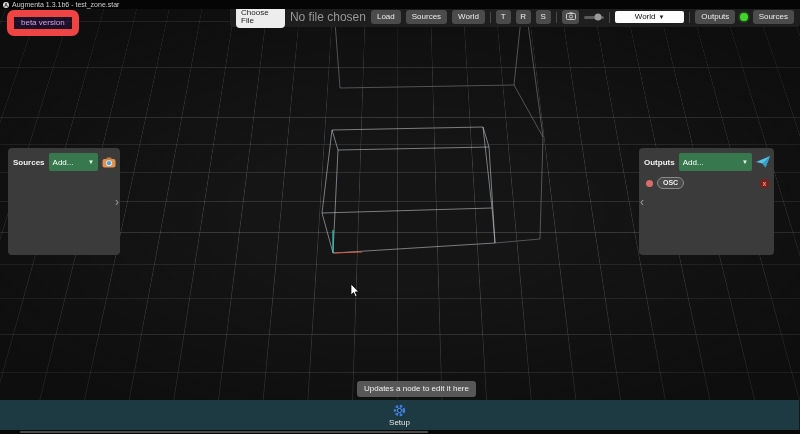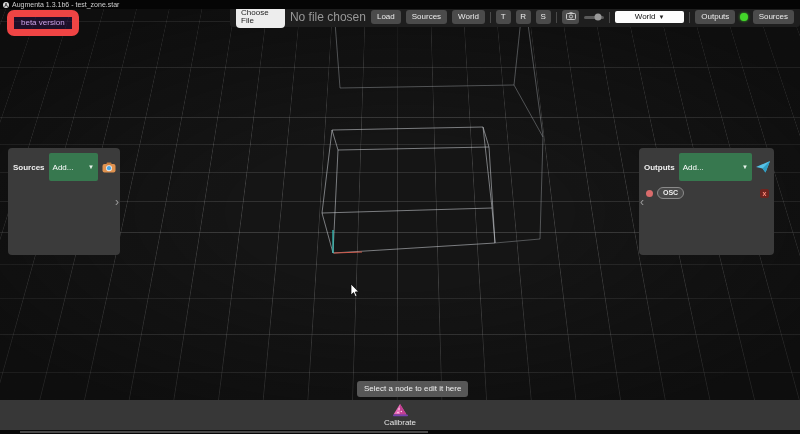--- a/index.html
+++ b/index.html
@@ -47,21 +47,21 @@
   .beta-badge{position:absolute;left:7px;top:10px;z-index:20;border:7px solid #ef4444;
     color:#c9a0e8;background:rgba(50,18,75,.45);font-size:8px;border-radius:7px;
     padding:2px 7px;line-height:1;}
   
   .panel{position:absolute;top:148px;height:107px;background:#3b3b3b;border-radius:4px;
     z-index:10;box-sizing:border-box;}
   .panel.sources{left:8px;width:112px;}
   .panel.outputs{left:639px;width:135px;}
   .panel-head{display:flex;align-items:center;gap:4px;padding:5px 4px 0 5px;}
   .panel-title{font-size:8px;color:#f0f0f0;font-weight:bold;white-space:nowrap;}
-  .add-dd{flex:1;background:#37784f;border-radius:2px;height:28px;display:flex;
+  .add-dd{flex:1;background:#37784f;border-radius:2px;height:18px;display:flex;
     align-items:center;justify-content:space-between;padding:0 4px;gap:14px;}
   .add-dd .lbl{font-size:8px;color:#fff;}
   .add-dd .arr{font-size:6px;color:#e8f5ec;}
   .panel-chevron{position:absolute;top:50%;transform:translateY(-50%);font-size:12px;
     color:#9a9a9a;line-height:1;}
   .panel.sources .panel-chevron{right:1px;}
   .panel.outputs .panel-chevron{left:1px;}
   .out-row{display:flex;align-items:center;gap:4px;padding:6px 5px 0 7px;}
   .osc-dot{width:7px;height:7px;border-radius:50%;background:#d96b6b;}
   .osc-chip{border:1px solid #8a8a8a;background:#4a4a4a;color:#efefef;font-size:7px;
@@ -190,33 +190,29 @@
     </svg>
   </div>
   <div class="out-row">
     <span class="osc-dot" style="background: rgb(217, 107, 107);"></span>
     <span class="osc-chip">OSC</span>
     <span class="osc-remove">x</span>
   </div>
   <span class="panel-chevron">‹</span>
 </div>
 
-<div class="tooltip">Select a node to edit it here</div>
+<div class="tooltip">Updates a node to edit it here</div>
 
 <div class="tabbar">
-  <div class="tab calibrate">
-    <svg width="15" height="13" viewBox="0 0 15 13">
-      <polygon points="7,0 13.5,10.5 0.5,10.5" fill="#e86bb8"></polygon>
-      <polygon points="7,0 13.5,10.5 7,10.5" fill="#c23f92"></polygon>
-      <rect x="0" y="10.5" width="15" height="1.8" rx="0.8" fill="#7a3fb0"></rect>
-      <circle cx="6" cy="5" r="0.8" fill="#ffd3ec"></circle>
-      <circle cx="8.3" cy="7.5" r="0.8" fill="#ffd3ec"></circle>
-      <circle cx="5" cy="8.6" r="0.8" fill="#ffd3ec"></circle>
-    </svg>
-    <span class="tab-label">Calibrate</span>
+  <div class="tab setup">
+    <svg width="13" height="13" viewBox="0 0 13 13">
+      <circle cx="6.5" cy="6.5" r="4.4" fill="none" stroke="#3f7de0" stroke-width="2.6" stroke-dasharray="2.4 1.7"></circle>
+      <circle cx="6.5" cy="6.5" r="2" fill="#12263c" stroke="#5e9cf0" stroke-width="1"></circle>
+    </svg>
+    <span class="tab-label">Setup</span>
   </div>
 </div>
 <div class="bottom-strip">
   <span class="seg"></span>
 </div>
 
 <svg class="cursor" width="10" height="14" viewBox="0 0 10 14">
   <path d="M1,0 L1,11 L3.6,8.6 L5.3,12.6 L7,11.9 L5.2,8 L8.6,7.8 Z" fill="#ffffff" stroke="#000" stroke-width="0.7"></path>
 </svg>
 

